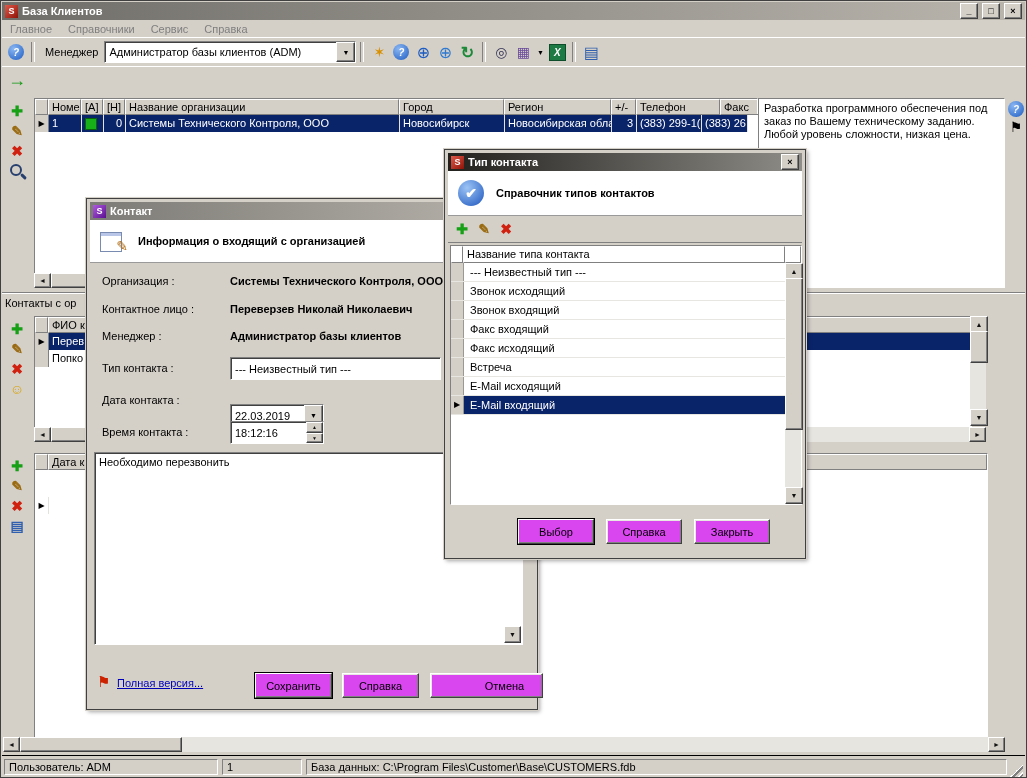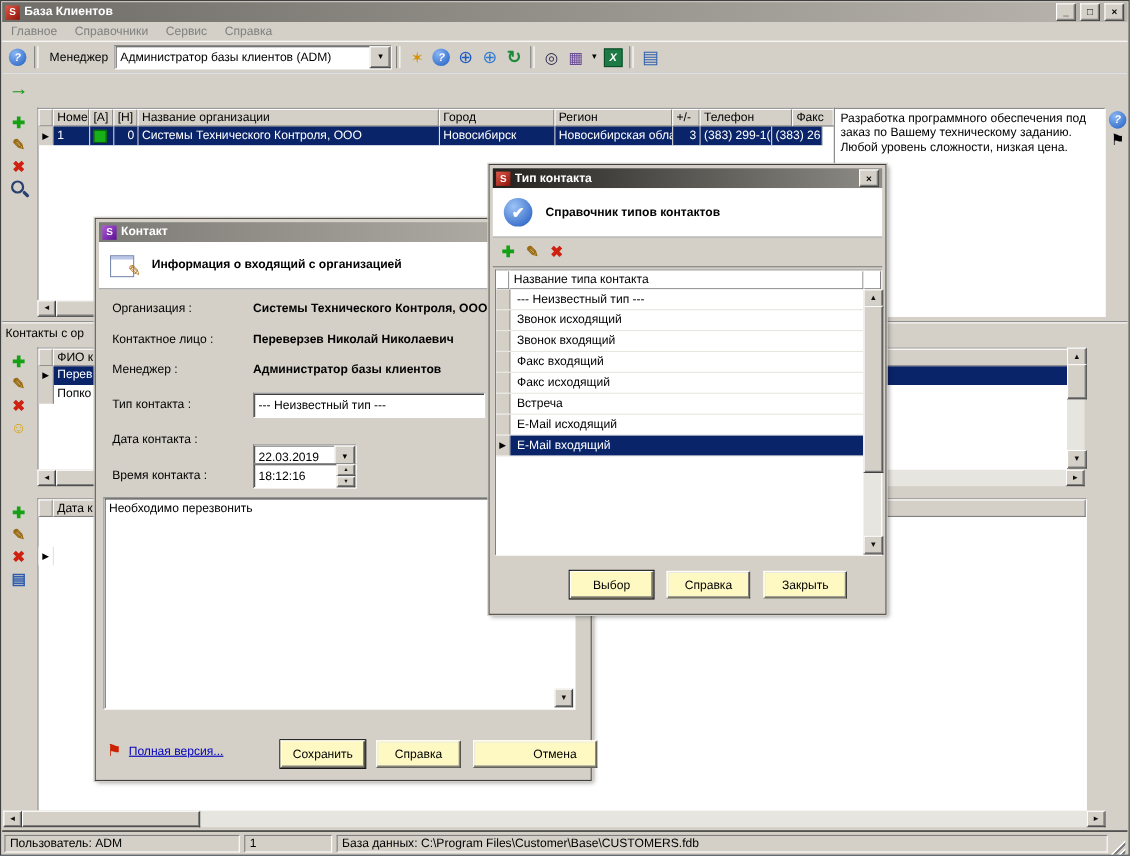--- a/index.html
+++ b/index.html
@@ -12,21 +12,21 @@
   .titlebar{display:flex;align-items:center;gap:4px;padding:0 3px;color:#fff;font-weight:bold;}
   .tb-main{background:linear-gradient(to right,#6f6d68,#bab6ae);}
   .tb-inactive{background:linear-gradient(to right,#7d7b76,#bab6ae);}
   .tb-active{background:linear-gradient(to right,#22211e,#8f8d87);}
   .tb-title{flex:1;overflow:hidden;white-space:nowrap;}
   .winbtn{width:16px;height:14px;background:#d4d0c8;border:1px solid;border-color:#fff #404040 #404040 #fff;
           box-shadow:inset -1px -1px 0 #808080;color:#000;font-size:9px;font-weight:bold;
           display:flex;align-items:center;justify-content:center;line-height:1;}
   .appico{width:13px;height:13px;background:linear-gradient(135deg,#e05a4a,#8e1208);color:#fff;
           font-size:9px;font-weight:bold;display:flex;align-items:center;justify-content:center;flex:0 0 auto;}
-  .btn{background:#fef9c3;border:1px solid;border-color:#fff #404040 #404040 #fff;
+  .btn{background:#d946ef;border:1px solid;border-color:#fff #404040 #404040 #fff;
        box-shadow:inset -1px -1px 0 #808080,inset 1px 1px 0 #e9e7e2;
        display:flex;align-items:center;justify-content:center;cursor:default;}
   .btn-default{box-shadow:inset -1px -1px 0 #808080,0 0 0 1px #000;}
   .field{background:#fff;border:1px solid;border-color:#808080 #fff #fff #808080;box-shadow:inset 1px 1px 0 #404040;}
   .sunkpanel{border:1px solid;border-color:#808080 #fff #fff #808080;}
   .vsep{width:2px;height:20px;border-left:1px solid #808080;border-right:1px solid #fff;margin:0 4px;}
   .etch{border-top:1px solid #808080;border-bottom:1px solid #fff;height:0;}
   
   .menu{display:flex;align-items:center;color:#7f7f7f;}
   .menu span{padding:2px 8px;}

